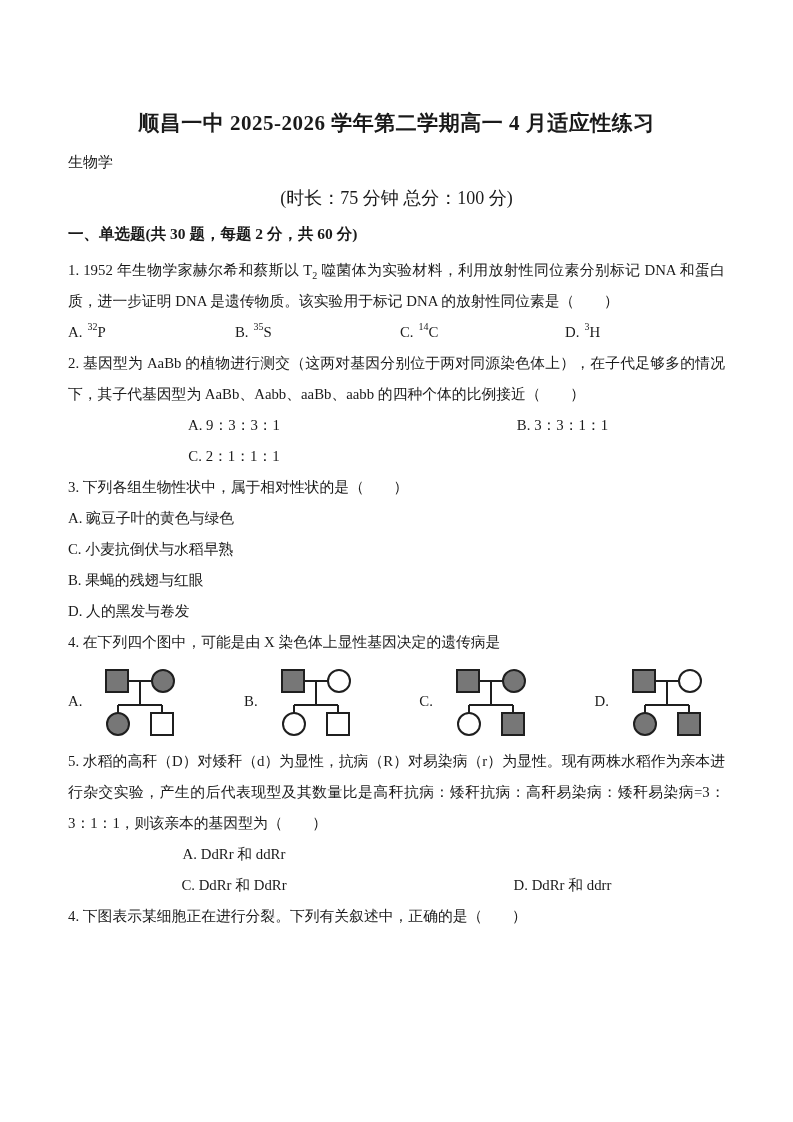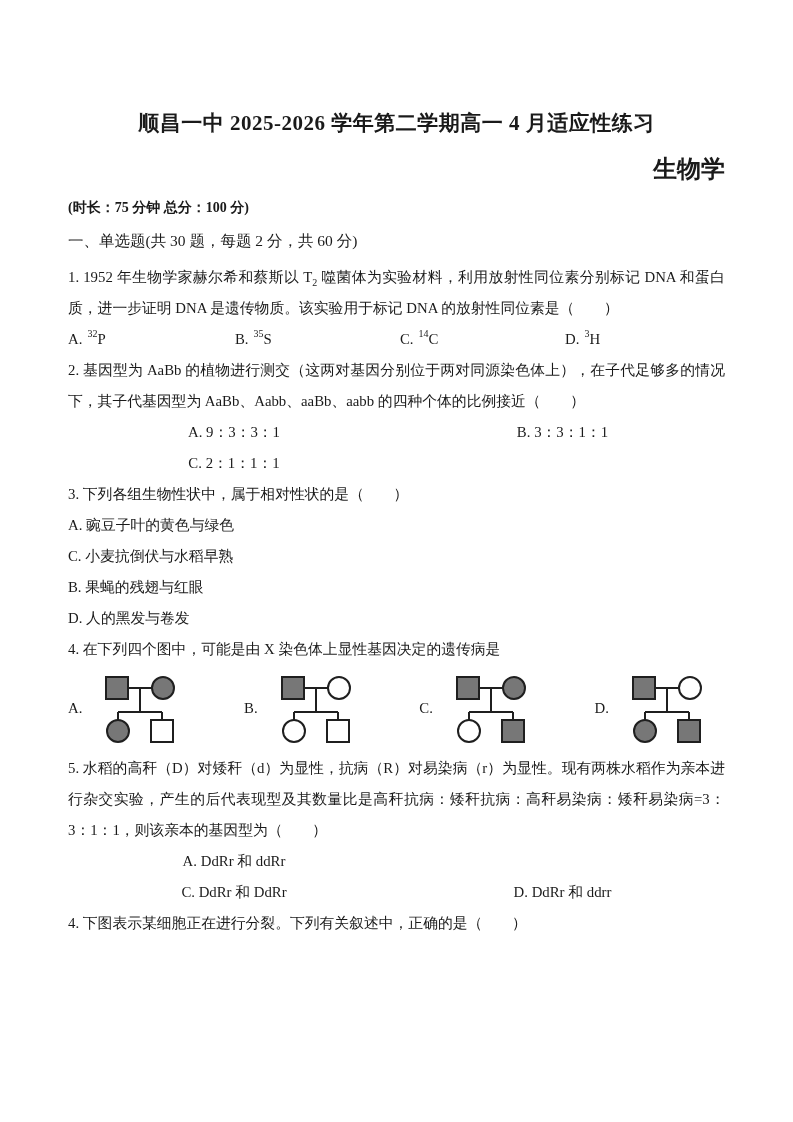--- a/index.html
+++ b/index.html
@@ -17,33 +17,34 @@
     margin-top:47px;
   }
   h1.title{
     font-size:21px;
     font-weight:bold;
     text-align:center;
     margin:0 0 16px 0;
     letter-spacing:0.5px;
   }
   h2.subject{
-    font-size:24px;
-    font-weight:bold;
-    text-align:right;
+    font-size:15px;
+    font-weight:normal;
+    text-align:left;
     margin:0 0 14px 0;
   }
   .meta{
-    font-size:14px;
-    font-weight:bold;
+    font-size:18px;
+    font-weight:normal;
+    text-align:center;
     margin:0 0 14px 0;
   }
   .section-heading{
     font-size:15.5px;
-    font-weight:normal;
+    font-weight:bold;
     margin:0 0 10px 0;
   }
   p.q{
     font-size:14.8px;
     line-height:31px;
     margin:0;
     text-align:justify;
   }
   .opt-row{
     font-size:14.8px;

